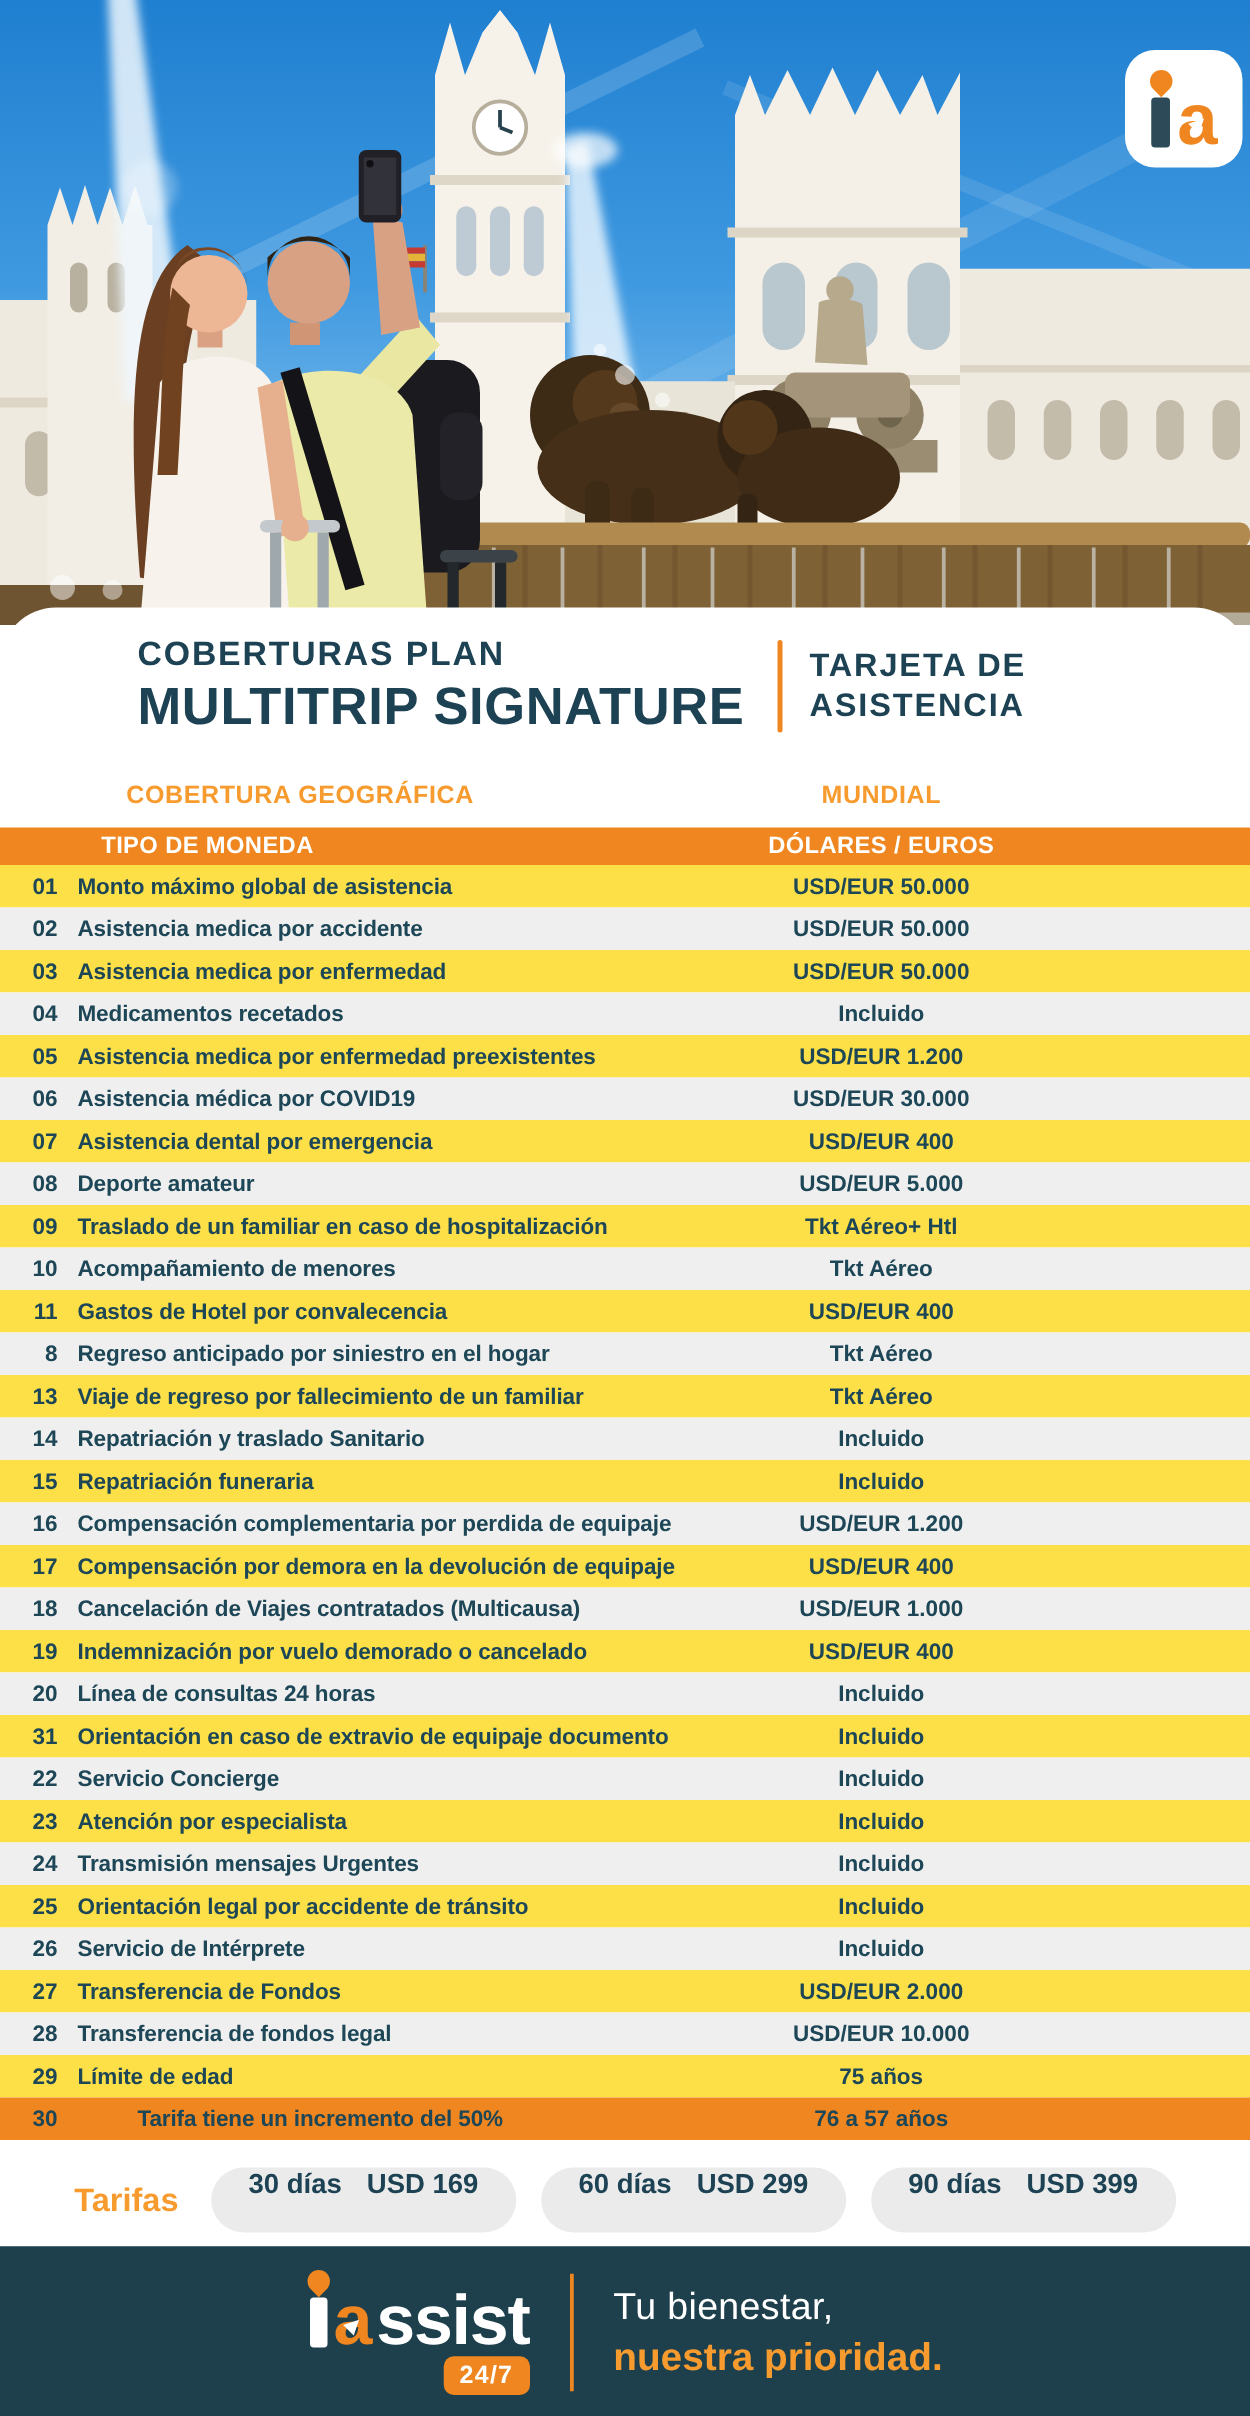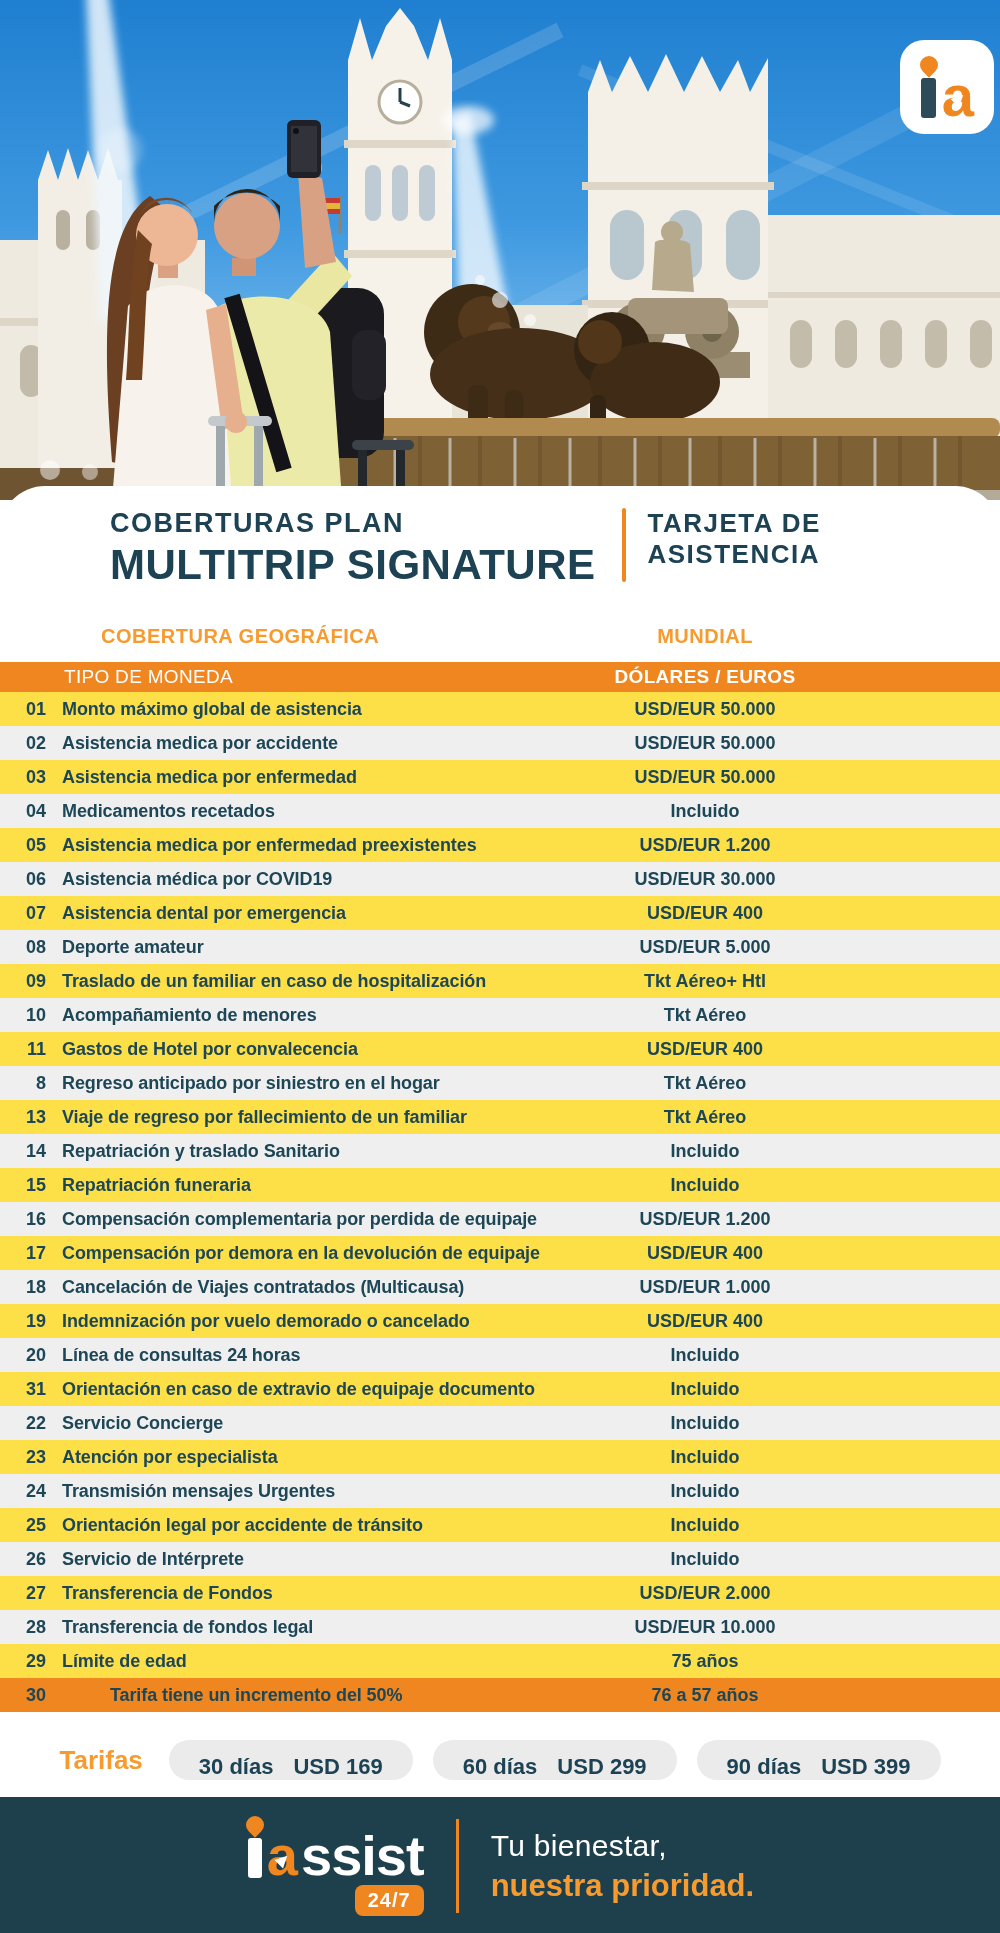--- a/index.html
+++ b/index.html
@@ -28,45 +28,45 @@
   
   .li{display:inline-flex;flex-direction:column;align-items:center;justify-content:flex-end;}
   .lidot{width:18px;height:18px;background:var(--accent);border-radius:50% 50% 50% 0;transform:rotate(-45deg);margin-bottom:4px;}
   .listem{width:15px;height:40px;border-radius:3px;background:#2C4A58;}
   .la{position:relative;font-weight:bold;color:var(--accent);font-size:58px;line-height:0.78;}
   .laarrow{position:absolute;left:52%;top:58%;transform:translate(-50%,-50%) rotate(-45deg);
     width:0;height:0;border-style:solid;border-width:6px 0 6px 12px;border-color:transparent transparent transparent #fff;}
   .lrest{font-weight:bold;line-height:0.78;letter-spacing:-1px;}
   
   .card{position:relative;margin-top:-14px;background:#fff;border-radius:45px 45px 0 0;padding-top:22px;}
-  .title-block{display:flex;margin-left:110px;}
+  .title-block{display:flex;align-items:center;margin-left:110px;}
   .title-left{display:flex;flex-direction:column;}
   .title-line1{font-size:27px;font-weight:bold;letter-spacing:1.5px;color:var(--dark);}
   .title-line2{font-size:42px;font-weight:bold;letter-spacing:0.5px;color:var(--dark);margin-top:2px;}
   .title-divider{width:4px;height:74px;background:var(--accent);margin:0 22px 0 26px;border-radius:2px;}
   .title-right{font-size:26px;font-weight:bold;letter-spacing:1.5px;color:var(--dark);line-height:1.2;}
   
   .subheader{display:flex;align-items:center;margin-top:34px;height:26px;padding-left:39px;}
   .subheader .geo{margin-left:62px;font-size:20px;font-weight:bold;letter-spacing:0.5px;color:var(--accent-light);flex:1;}
   .subheader .world{width:300px;margin-right:145px;text-align:center;font-size:20px;font-weight:bold;letter-spacing:0.5px;color:var(--accent-light);}
   .band{display:flex;align-items:center;margin-top:13px;height:30px;background:var(--accent);color:#fff;}
-  .band .moneda{margin-left:64px;font-size:19px;font-weight:normal;letter-spacing:0.3px;flex:1;}
+  .band .moneda{margin-left:81px;font-size:19px;font-weight:bold;letter-spacing:0.3px;flex:1;}
   .band .dolares{width:300px;margin-right:145px;text-align:center;font-size:19px;font-weight:bold;letter-spacing:0.3px;}
   
   .rows{width:1000px;}
   .row{display:flex;align-items:center;height:34px;background:#fde047;color:var(--row-text);}
   .row.alt{background:var(--row-alt);}
   .row.highlight{background:var(--accent);gap:48px;}
   .row .num{width:46px;text-align:right;font-size:18px;font-weight:bold;flex:none;}
   .row .label{flex:1;padding-left:16px;font-size:18px;font-weight:bold;white-space:nowrap;letter-spacing:-0.1px;}
   .row .value{width:300px;margin-right:145px;text-align:center;font-size:18px;font-weight:bold;flex:none;white-space:nowrap;}
   
   .tarifas{display:flex;align-items:center;justify-content:center;margin-top:22px;height:52px;gap:20px;}
   .tarifas-label{font-size:26px;font-weight:bold;color:var(--accent-light);margin-right:6px;}
-  .pill{display:flex;align-items:flex-end;gap:20px;background:var(--pill);border-radius:26px;height:40px;padding:0 30px;cursor:pointer;}
+  .pill{display:flex;align-items:flex-start;gap:20px;background:var(--pill);border-radius:26px;height:52px;padding:0 30px;cursor:pointer;}
   .pill span{font-size:22px;font-weight:bold;color:var(--dark);white-space:nowrap;}
   
   .footer{margin-top:11px;height:138px;background:var(--footer-bg);display:flex;align-items:center;justify-content:center;}
   .flogo{display:flex;flex-direction:column;align-items:flex-end;}
   .fword{display:flex;align-items:flex-end;gap:3px;color:#fff;font-size:56px;}
   .fword .listem{width:14px;height:40px;background:#fff;}
   .fword .la{font-size:56px;}
   .fword .laarrow{border-width:6px 0 6px 12px;}
   .fbadge{margin-top:7px;background:var(--accent);color:#fff;font-weight:bold;font-size:20px;border-radius:8px;padding:4px 13px;letter-spacing:1px;}
   .fdivider{width:3px;height:94px;background:var(--accent);margin:0 32px;}

